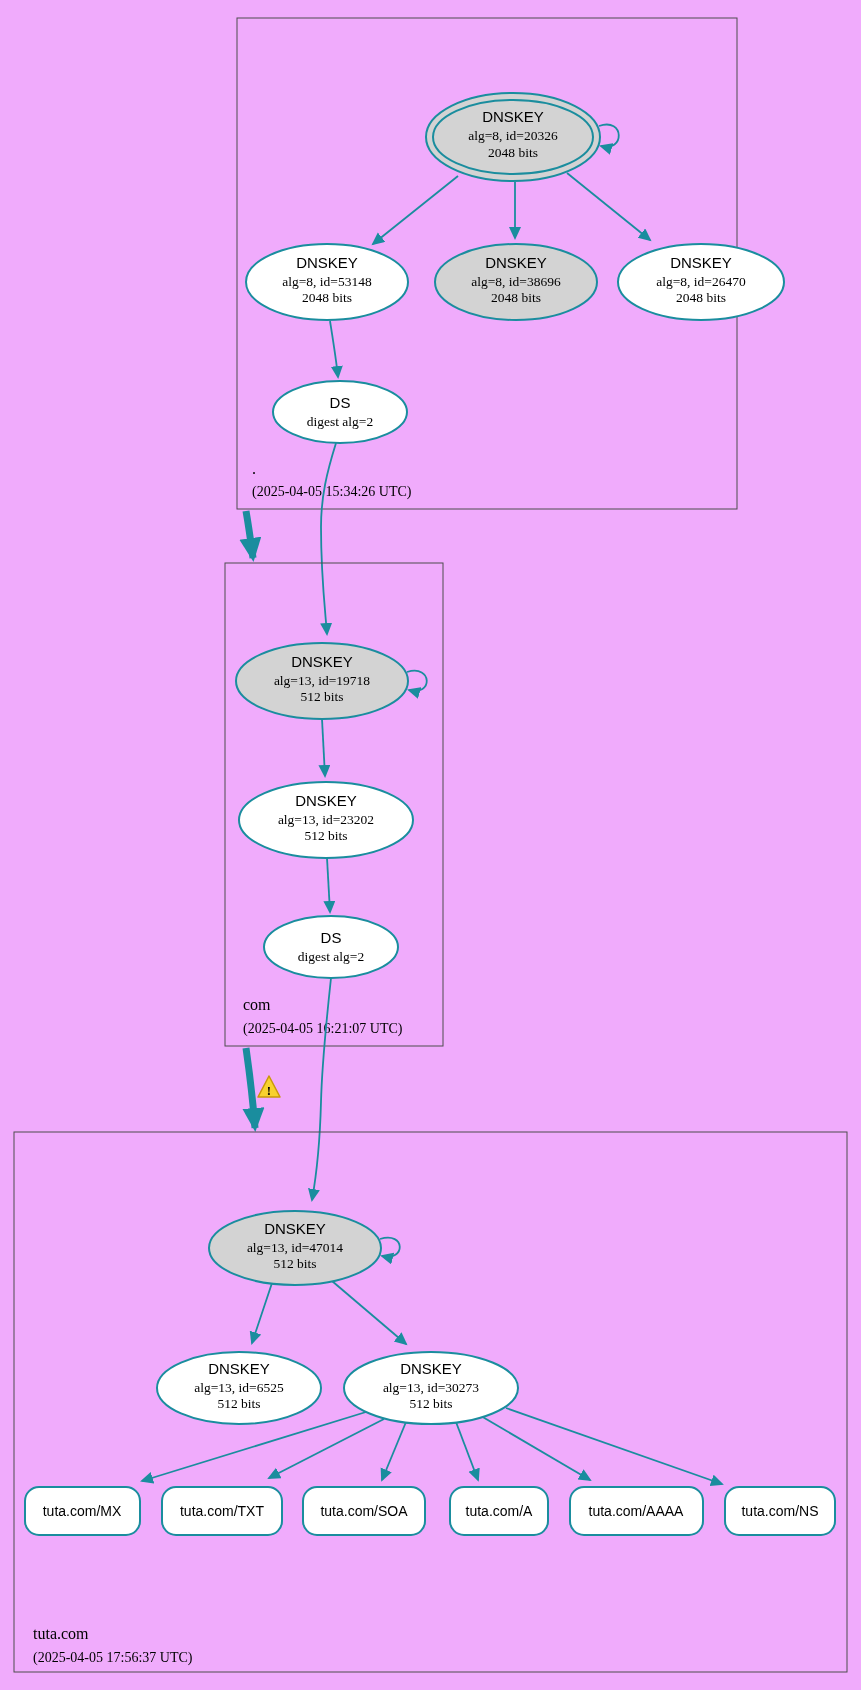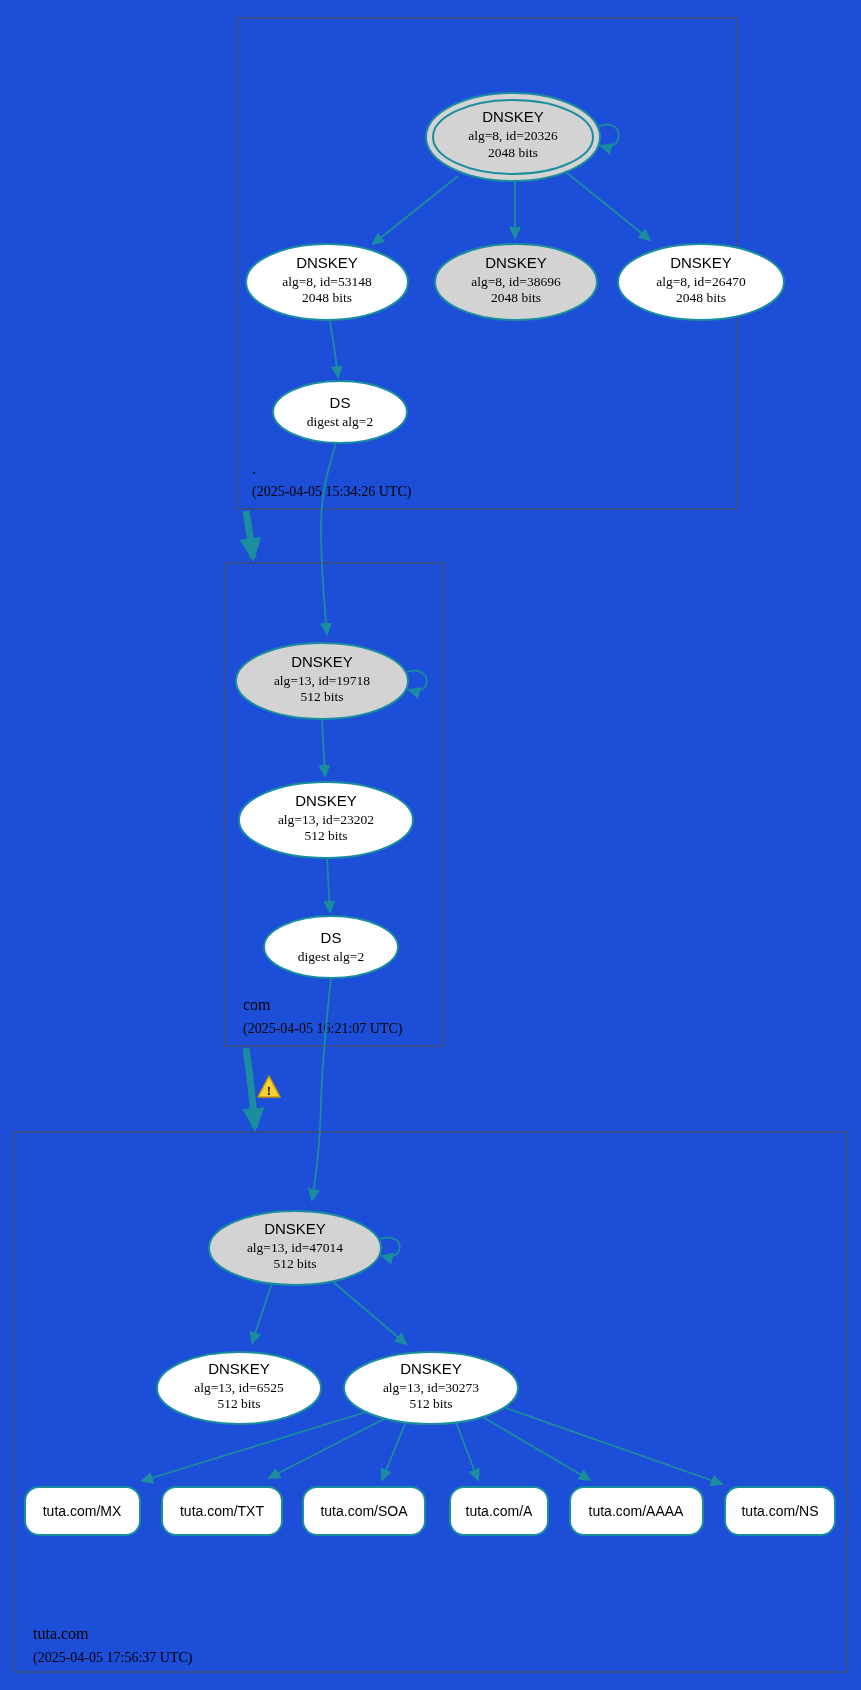--- a/index.html
+++ b/index.html
@@ -1,16 +1,16 @@
 <!DOCTYPE html>
 <html><head>
 <meta charset="utf-8">
 <style>
   html,body{margin:0;padding:0;background:#ffffff;}
-  .stage{width:861px;height:1690px;position:relative;background:#1d4ed8;}
+  .stage{width:861px;height:1690px;position:relative;background:#f0abfc;}
   .zonebox{fill:none;stroke:#4d4d4d;stroke-width:1;}
   .node{fill:#ffffff;stroke:#1a8d9e;stroke-width:2;}
   .node.filled{fill:#d3d3d3;}
   .ring{fill:none;stroke:#1a8d9e;stroke-width:2;}
   .edge{fill:none;stroke:#1a8d9e;stroke-width:1.8;}
   .edge.thick{stroke-width:7;}
   .ntitle{font-family:"Liberation Sans",sans-serif;font-size:15px;fill:#000;text-anchor:middle;}
   .ndetail{font-family:"Liberation Serif",serif;font-size:13.5px;fill:#000;text-anchor:middle;}
   .leaf-label{font-family:"Liberation Sans",sans-serif;font-size:14px;fill:#000;text-anchor:middle;}
   .zone-label{font-family:"Liberation Serif",serif;font-size:16px;fill:#000;text-anchor:start;}

